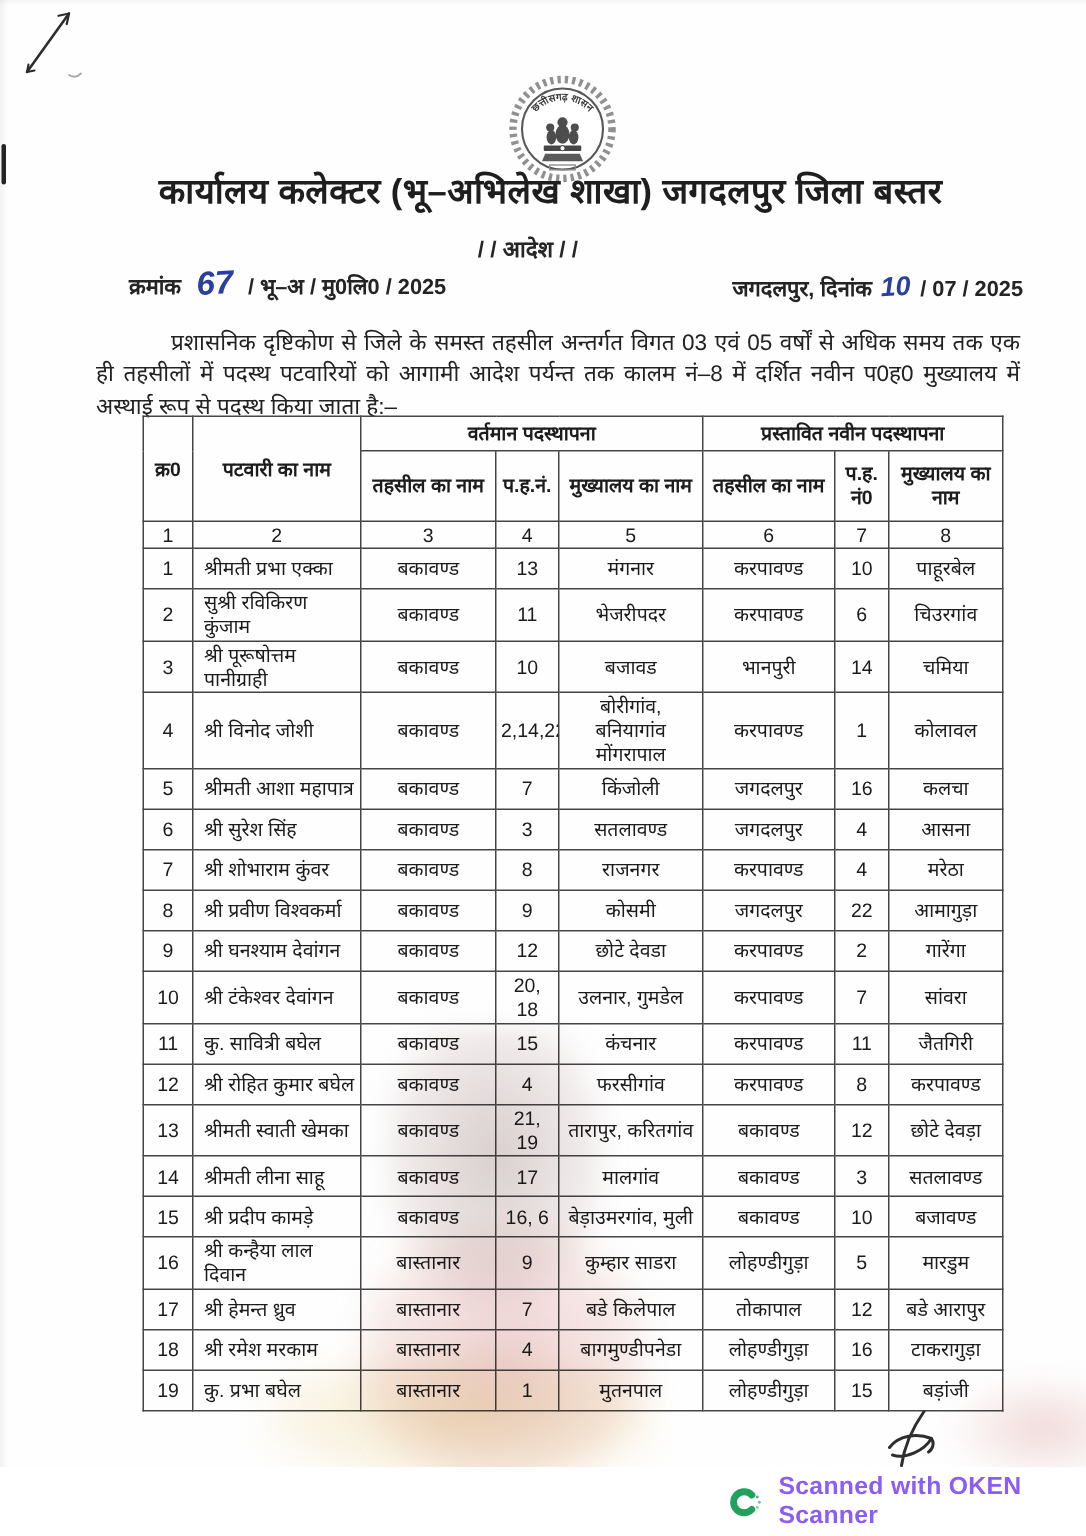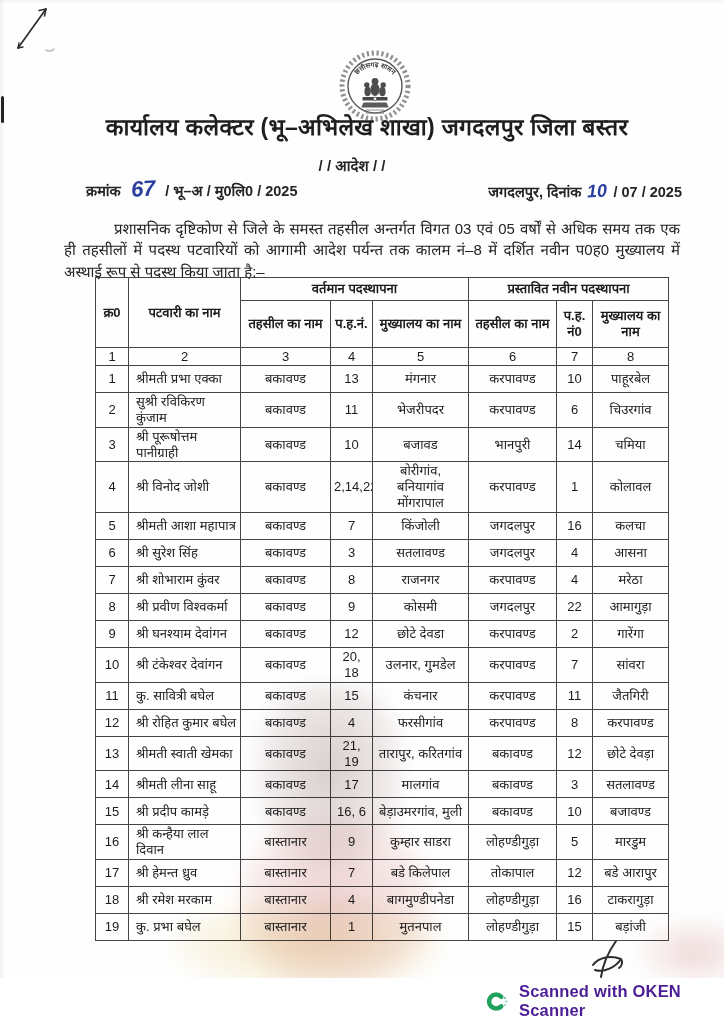--- a/index.html
+++ b/index.html
@@ -76,21 +76,21 @@
     background:radial-gradient(ellipse at center, rgba(219,158,158,0.38), transparent 72%);}
 
   .signature{position:absolute;left:586px;top:936px;z-index:6;}
 
   
   .app-footer{
     position:absolute;left:0;top:978px;width:724px;height:46px;background:#ffffff;
     display:flex;align-items:center;z-index:10;
   }
   .oken{display:flex;align-items:center;gap:11px;margin-left:486px;}
-  .oken-text{font-size:16.5px;font-weight:600;color:#4c1d95;letter-spacing:0.2px;}
+  .oken-text{font-size:16.5px;font-weight:600;color:#8b5cf6;letter-spacing:0.2px;}
 </style>
 </head>
 <body>
 
 <div class="page" data-name="scanned-document-page">
   <div class="scan-area" data-name="scan-area">
 
     <svg class="pen-arrow" data-name="pen-mark-arrow-icon" width="56" height="62" viewBox="0 0 56 62">
       <path d="M12 48 L40 9" stroke="#2c2c2c" stroke-width="1.7" fill="none" stroke-linecap="round"></path>
       <path d="M40 9 l-7 1.5 M40 9 l-1.5 7" stroke="#2c2c2c" stroke-width="1.5" fill="none" stroke-linecap="round"></path>

